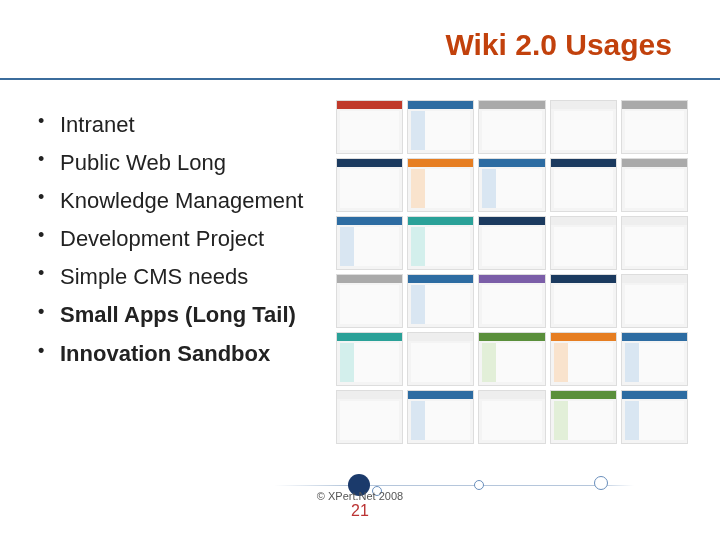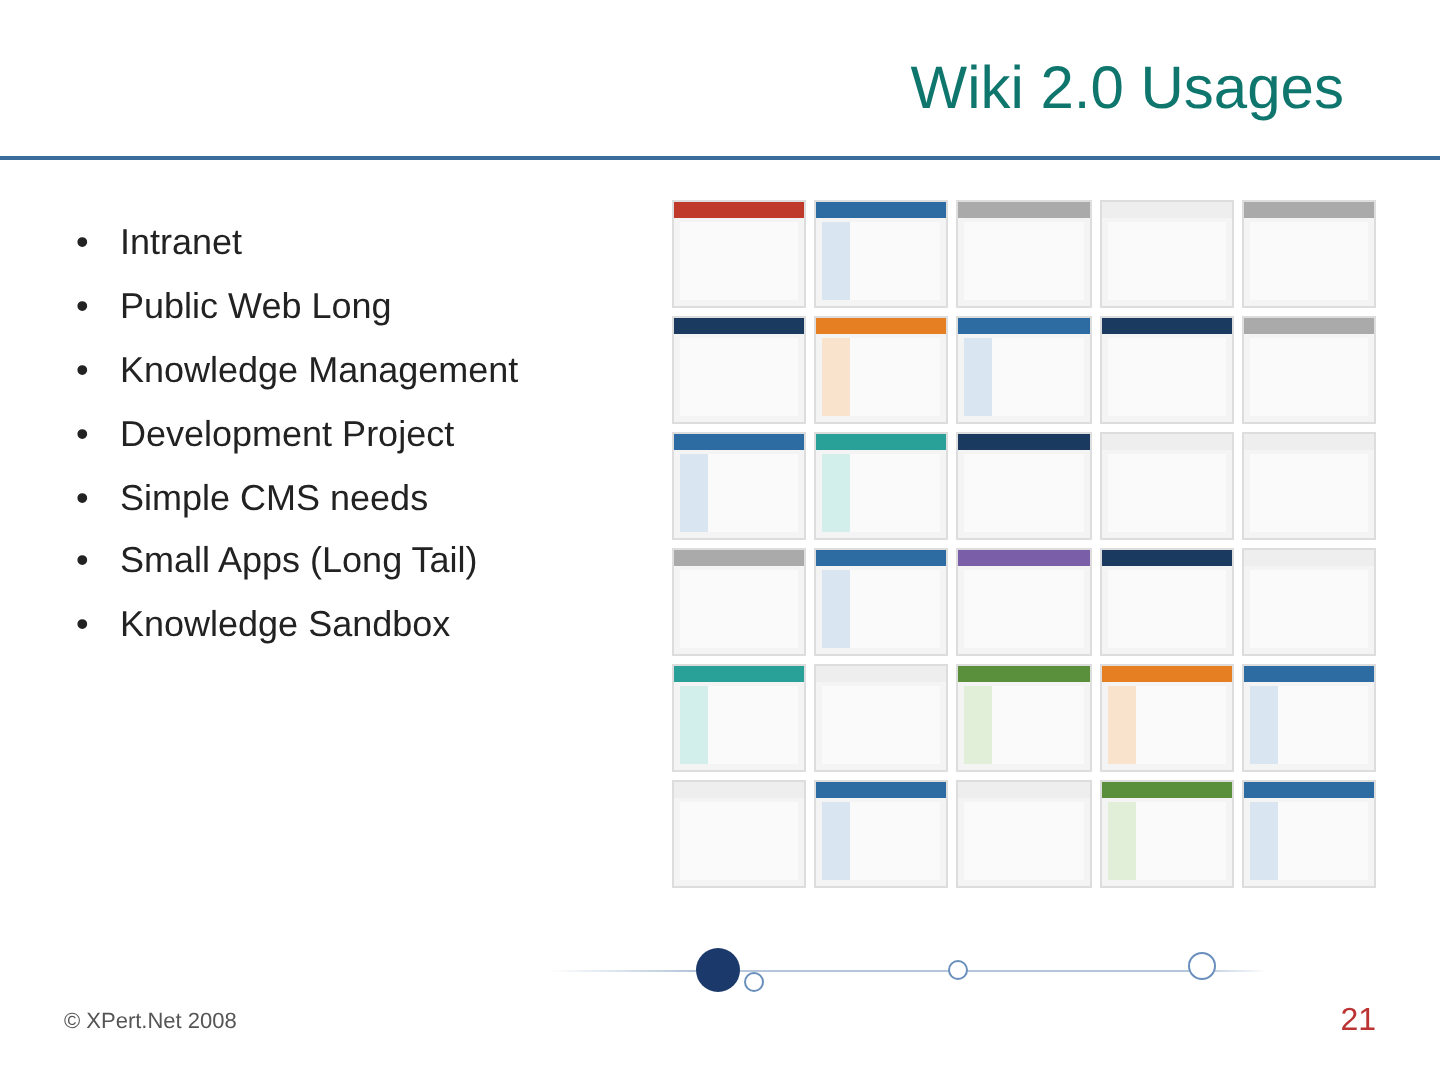--- a/index.html
+++ b/index.html
@@ -1,44 +1,44 @@
 <!DOCTYPE html>
 <html><head>
   <meta charset="utf-8">
   <style>
     * { margin: 0; padding: 0; box-sizing: border-box; }
     body { width: 720px; height: 540px; font-family: Arial, Helvetica, sans-serif; position: relative; background: #fff; overflow: hidden; }
     .slide { width: 100%; height: 100%; position: relative; }
-    .title { position: absolute; top: 28px; right: 48px; font-size: 30px; color: #0f766e; font-weight: 400; }
+    .title { position: absolute; top: 28px; right: 48px; font-size: 30px; color: #c2410c; font-weight: 700; }
     .hr-line { position: absolute; top: 78px; left: 0; width: 100%; height: 2px; background: #3b6c9c; }
     .content { position: absolute; top: 108px; left: 32px; display: flex; }
-    .bullets { font-size: 18px; color: #222; line-height: 1.55; }
+    .bullets { font-size: 22px; color: #222; line-height: 1.55; }
     .bullets li { list-style: none; position: relative; padding-left: 28px; margin-bottom: 4px; }
     .bullets li::before { content: "•"; position: absolute; left: 6px; top: 0; font-size: 18px; }
-    .bold { font-weight: 400; }
+    .bold { font-weight: 700; }
     .thumb-grid { position: absolute; top: 100px; left: 336px; width: 352px; display: grid; grid-template-columns: repeat(5, 1fr); grid-auto-rows: 54px; gap: 4px; }
     .thumb { background: #f4f4f4; border: 1px solid #ddd; position: relative; overflow: hidden; }
     
     .thumb .bar { position: absolute; top: 0; left: 0; right: 0; height: 8px; }
     .thumb .body { position: absolute; top: 10px; left: 3px; right: 3px; bottom: 3px; background: #fafafa; }
     .thumb .side { position: absolute; top: 10px; left: 3px; width: 14px; bottom: 3px; }
     .t-red .bar { background: #c03a2b; }
     .t-blue .bar { background: #2d6ca2; }
     .t-teal .bar { background: #2aa198; }
     .t-orange .bar { background: #e67e22; }
     .t-navy .bar { background: #1b3a5f; }
     .t-gray .bar { background: #aaa; }
     .t-green .bar { background: #5a8f3b; }
     .t-purple .bar { background: #7b5ea8; }
     .t-white .bar { background: #eee; }
     .t-blue .side { background: #d9e6f2; }
     .t-teal .side { background: #d3efec; }
     .t-orange .side { background: #f9e3cd; }
     .t-green .side { background: #e2efd8; }
-    .footer { position: absolute; bottom: 20px; left: 32px; right: 32px; display: flex; justify-content: space-between; align-items: center; font-size: 11px; color: #555; }
+    .footer { position: absolute; bottom: 20px; left: 32px; right: 32px; display: flex; justify-content: space-between; align-items: center; font-size: 11px; color: #555; flex-direction: column; }
     .pagenum { color: #b33; font-size: 16px; }
     
     .circles { position: absolute; bottom: 40px; left: 50%; transform: translateX(-86px); width: 360px; height: 28px; }
     .c { position: absolute; border-radius: 50%; }
     .c1 { width: 22px; height: 22px; background: #1b3a6b; left: 74px; top: 2px; }
     .c1b { width: 10px; height: 10px; border: 1px solid #6a8fbc; border-radius: 50%; position: absolute; left: 98px; top: 14px; background: #fff; }
     .c2 { width: 10px; height: 10px; border: 1px solid #6a8fbc; left: 200px; top: 8px; background: #fff; }
     .c3 { width: 14px; height: 14px; border: 1px solid #6a8fbc; left: 320px; top: 4px; background: #fff; }
     .cline { position: absolute; top: 13px; left: 0; width: 360px; height: 1px; background: linear-gradient(to right, rgba(107,142,184,0) 0%, rgba(107,142,184,0.5) 20%, rgba(107,142,184,0.5) 90%, rgba(107,142,184,0) 100%); }
   </style>
@@ -50,21 +50,21 @@
   <div class="hr-line"></div>
 
   <div class="content">
     <ul class="bullets" id="bullet-list">
         <li><span>Intranet</span></li>
         <li><span>Public Web Long</span></li>
         <li><span>Knowledge Management</span></li>
         <li><span>Development Project</span></li>
         <li><span>Simple CMS needs</span></li>
         <li class="bold"><span>Small Apps (Long Tail)</span></li>
-        <li class="bold"><span>Knowledge Sandbox</span></li>
+        <li class="bold"><span>Innovation Sandbox</span></li>
       </ul>
   </div>
 
   <div class="thumb-grid" id="thumb-grid">
       <div class="thumb t-red">
         <div class="bar"></div>
         <div class="body"></div>
         <div class="side"></div>
       </div>
       <div class="thumb t-blue">

